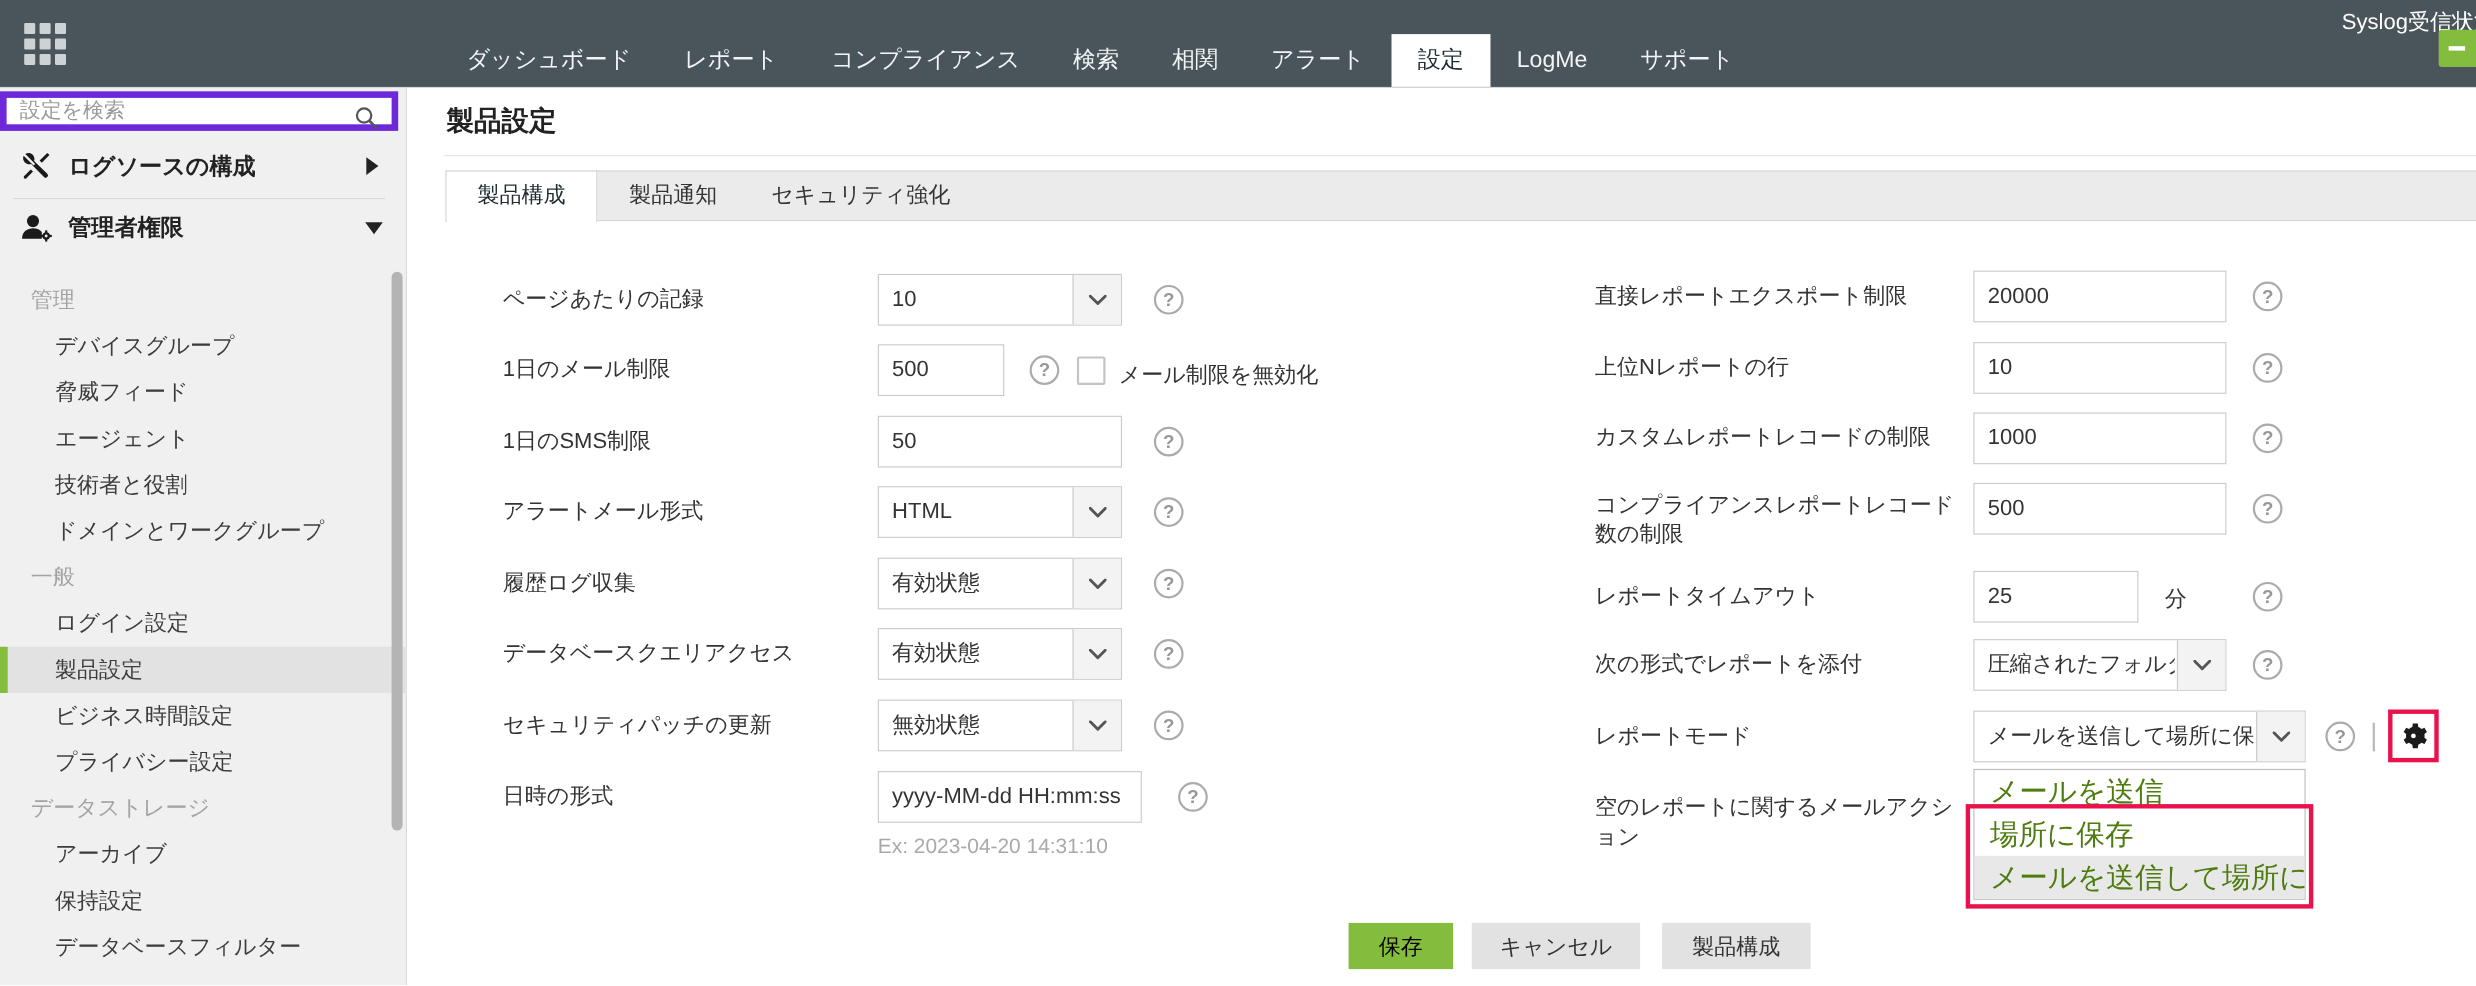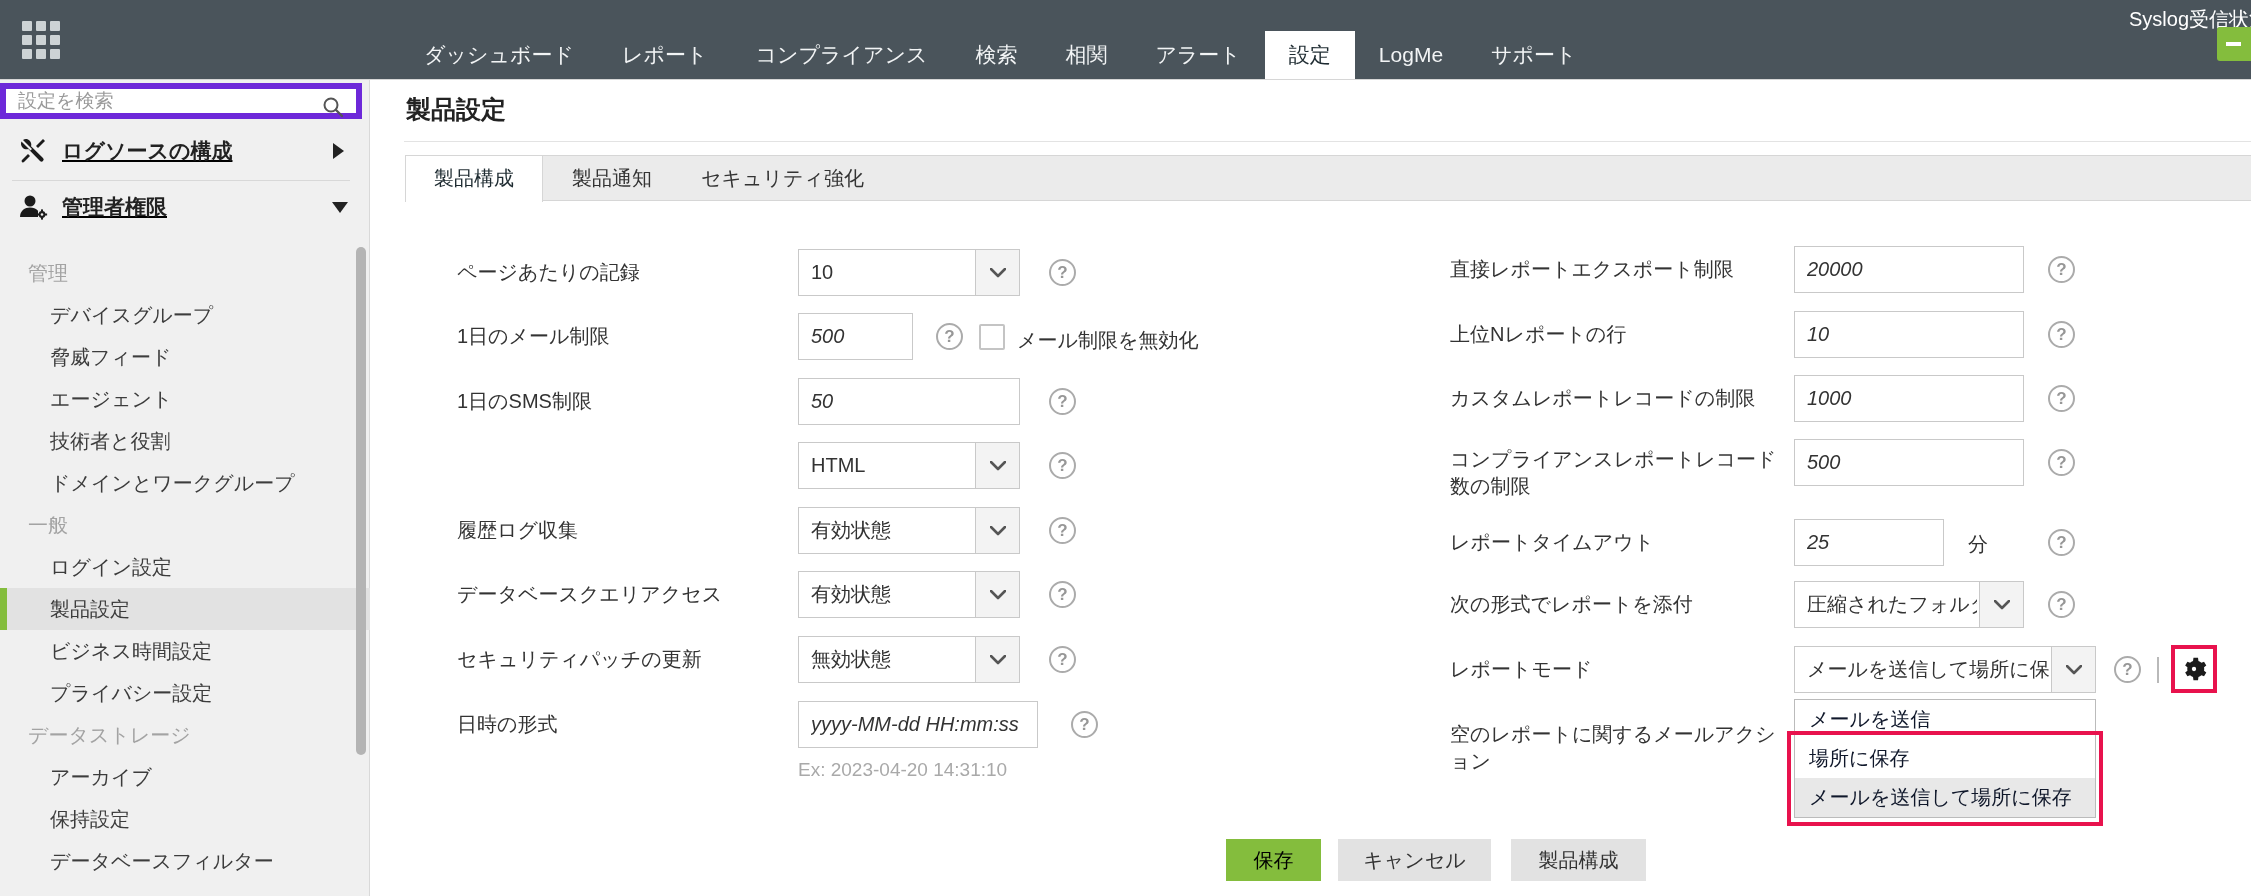--- a/index.html
+++ b/index.html
@@ -19,21 +19,21 @@
   .syslog-status { position:absolute; right:-18px; top:6px; color:#fff; font-size:20px; white-space:nowrap; }
   .corner-btn { position:absolute; right:-12px; top:27px; width:46px; height:34px; background:#84bd3d; border-radius:3px; }
   .corner-btn i { position:absolute; left:9px; top:15px; width:15px; height:4px; background:#fff; }
 
   
   .sidebar { position:absolute; left:0; top:80px; width:370px; height:816px; background:#f0f0f0; border-right:1px solid #d9d9d9; }
   .side-search { position:absolute; left:0; top:3px; width:362px; height:36px; background:#fff; border:6px solid #6d28d9; }
   .side-search input { position:absolute; left:0; top:0; width:100%; height:100%; border:none; outline:none; padding:0 44px 0 12px; font-size:19px; color:#444; background:transparent; font-family:inherit; }
   .side-search input::placeholder { color:#9a9a9a; }
   .side-search svg { position:absolute; right:12px; top:7px; }
-  .side-top { position:absolute; left:0; width:370px; height:50px; display:flex; align-items:center; cursor:pointer;text-decoration:underline; }
+  .side-top { position:absolute; left:0; width:370px; height:50px; display:flex; align-items:center; cursor:pointer; }
   .side-top .ticon { width:30px; margin-left:18px; display:flex; justify-content:center; }
   .side-top .tlabel { margin-left:14px; font-size:21px; font-weight:bold; color:#222; }
   .arrow-right { position:absolute; right:26px; width:0; height:0; border-top:8px solid transparent; border-bottom:8px solid transparent; border-left:11px solid #222; }
   .arrow-down  { position:absolute; right:22px; width:0; height:0; border-left:8px solid transparent; border-right:8px solid transparent; border-top:11px solid #222; }
   .side-divider { position:absolute; left:12px; top:100px; width:338px; height:1px; background:#d8d8d8; }
   .side-list { position:absolute; left:0; top:172px; width:370px; }
   .side-section { height:42px; line-height:42px; padding-left:28px; color:#a3a3a3; font-size:20px; }
   .side-item { height:42px; line-height:42px; padding-left:50px; color:#3c3c3c; font-size:20px; cursor:pointer; white-space:nowrap; }
   .side-item.selected { background:#e2e2e2; border-left:7px solid #84bd3d; padding-left:43px; }
   .side-scrollbar { position:absolute; left:356px; top:167px; width:10px; height:508px; background:#b4b4b4; border-radius:5px; }
@@ -41,35 +41,35 @@
   
   .main { position:absolute; left:371px; top:81px; width:1880px; height:815px; background:#fff; }
   .page-title { position:absolute; left:35px; top:12px; font-size:25px; font-weight:bold; color:#222; }
   .title-rule { position:absolute; left:33px; top:60px; width:1847px; height:1px; background:#e3e3e3; }
   .tabstrip { position:absolute; left:34px; top:74px; width:1846px; height:46px; background:#ebebeb; border:1px solid #d6d6d6; border-left:none; border-right:none; display:flex; }
   .tab { height:46px; line-height:45px; text-align:center; font-size:20px; color:#333; cursor:pointer; }
   .tab.active { background:#fff; border-left:1px solid #d6d6d6; border-right:1px solid #d6d6d6; margin-top:-1px; border-top:1px solid #d6d6d6; height:47px; color:#1e2b31; }
 
   .flabel { position:absolute; font-size:20px; color:#333; white-space:nowrap; }
   .flabel.wrap { white-space:normal; width:345px; line-height:27px; }
-  .tinput { position:absolute; height:47px; border:1px solid #c9c9c9; font-size:20px; color:#333; padding:0 12px; outline:none; background:#fff; font-family:inherit;font-style:italic; }
+  .tinput { position:absolute; height:47px; border:1px solid #c9c9c9; font-size:20px; color:#333; padding:0 12px; outline:none; background:#fff; font-family:inherit; }
   .fselect { position:absolute; height:47px; border:1px solid #c9c9c9; background:#fff; cursor:pointer; }
   .fselect .val { position:absolute; left:12px; right:46px; top:0; height:45px; line-height:45px; font-size:20px; color:#333; overflow:hidden; white-space:nowrap; }
   .fselect .chev { position:absolute; right:0; top:0; width:44px; height:45px; background:#f3f3f3; border-left:1px solid #c9c9c9; display:flex; align-items:center; justify-content:center; }
   .help { position:absolute; width:27px; height:27px; border:2px solid #ababab; border-radius:50%; color:#979797; font-size:17px; font-weight:bold; text-align:center; line-height:24px; cursor:pointer; }
   .checkbox { position:absolute; width:26px; height:26px; background:#fff; border:2px solid #c4c4c4; border-radius:2px; cursor:pointer; }
   .cblabel { position:absolute; font-size:20px; color:#333; white-space:nowrap;text-align:right; }
   .helper { position:absolute; font-size:19px; color:#a9a9a9; white-space:nowrap; }
   .unit { position:absolute; font-size:20px; color:#333; }
   .vline { position:absolute; width:2px; height:26px; background:#b9b9b9; }
 
   .gearbox { position:absolute; width:46px; height:48px; background:#fff; border:4px solid #e8124d; display:flex; align-items:center; justify-content:center; cursor:pointer; }
 
   .droplist { position:absolute; width:302px; background:#fff; border:1px solid #bbb; z-index:5; }
-  .droplist .opt { height:39px; line-height:39px; padding-left:14px; font-size:20px; color:#0f172a; cursor:pointer; white-space:nowrap; overflow:hidden; }
+  .droplist .opt { height:39px; line-height:39px; padding-left:14px; font-size:26px; color:#4d7c0f; cursor:pointer; white-space:nowrap; overflow:hidden; }
   .droplist .opt.hl { background:#e8e8e8; }
   .redframe { position:absolute; border:4px solid #e8124d; z-index:6; pointer-events:none; }
 
   .btn { position:absolute; height:42px; border:none; font-size:20px; font-family:inherit; cursor:pointer; }
   .btn.green { background:#84bd3d; color:#000000; }
   .btn.gray { background:#e2e2e2; color:#333; }
 </style>
 </head>
 <body>
 
@@ -186,20 +186,21 @@
     <div class="flabel" style="left:86px; top:232px; line-height:47px;">1日のメール制限</div>
     <input class="tinput" style="left: 427px; top: 232px; width: 115px;" value="500">
     <div class="help" style="left:565px; top:242px;">?</div>
     <div class="checkbox" style="left:608px; top:243px;"></div>
     <div class="cblabel" style="left:646px; top:246px;">メール制限を無効化</div>
 
     <div class="flabel" style="left:86px; top:297px; line-height:47px;">1日のSMS制限</div>
     <input class="tinput" style="left: 427px; top: 297px; width: 222px;" value="50">
     <div class="help" style="left:678px; top:307px;">?</div>
 
+    <div class="flabel" style="left:86px; top:361px; line-height:47px;">アラートメール形式</div>
     <div class="fselect" style="left:427px; top:361px; width:222px;">
       <span class="val">HTML</span>
       <span class="chev">
           <svg width="16" height="10" viewBox="0 0 16 10">
             <path d="M1 1 L8 8 L15 1" stroke="#555" stroke-width="2.6" fill="none" stroke-linecap="round" stroke-linejoin="round"></path>
           </svg>
         </span>
     </div>
     <div class="help" style="left:678px; top:371px;">?</div>
 

